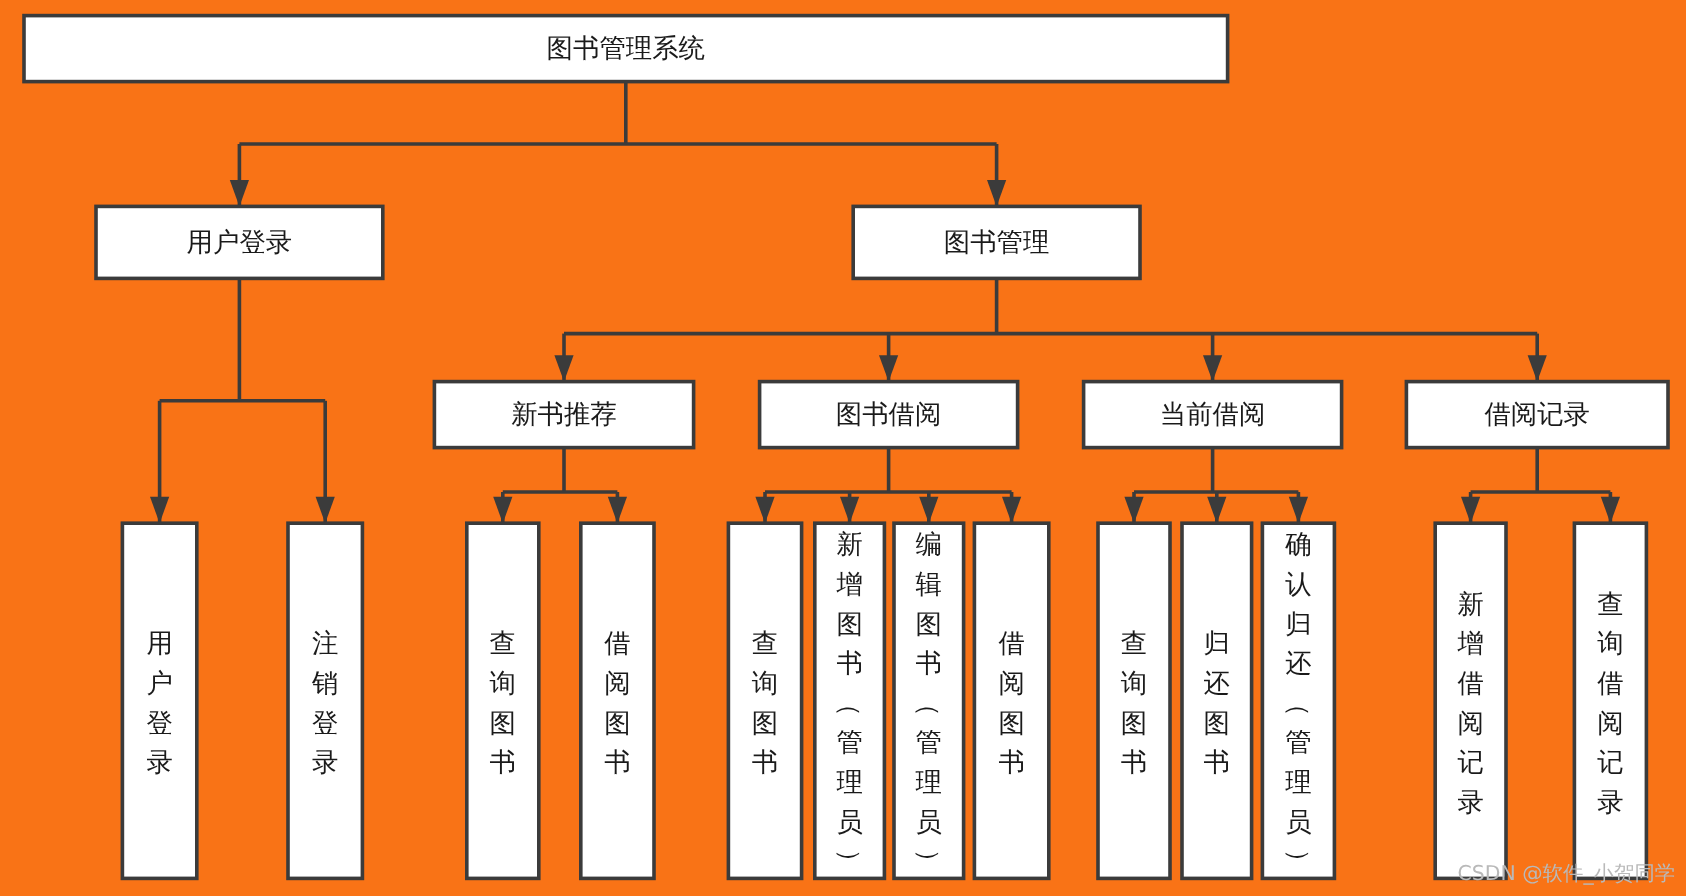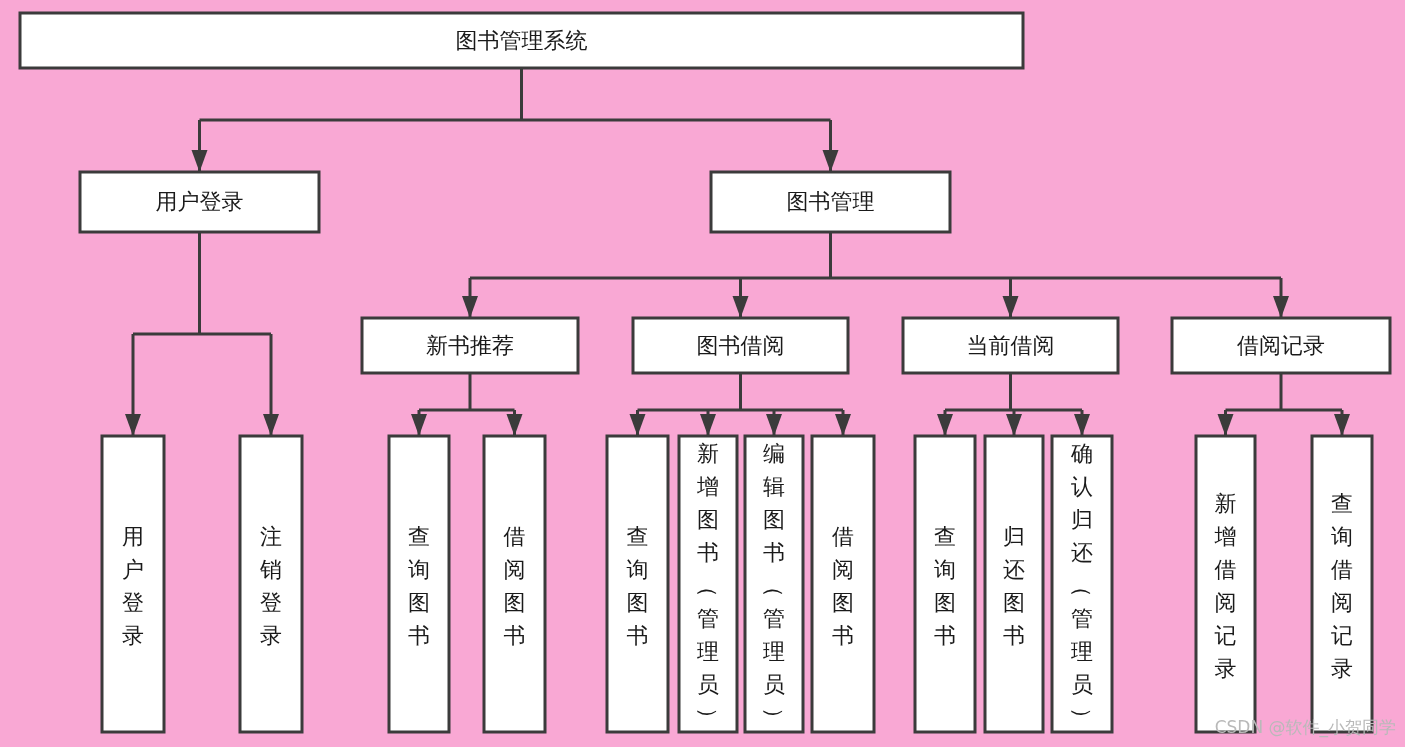--- a/index.html
+++ b/index.html
@@ -8,21 +8,21 @@
     padding: 0;
     background: #ffffff;
   }
   body {
     font-family: "DejaVu Sans", "Liberation Sans", sans-serif;
   }
   #diagram-root {
     position: relative;
     width: 1405px;
     height: 747px;
-    background: #f9a8d4;
+    background: #f97316;
     overflow: hidden;
     text-align: right;
   }
   svg.tree-canvas {
     position: absolute;
     top: 0;
     left: 0;
     width: 1405px;
     height: 747px;
     display: block;

